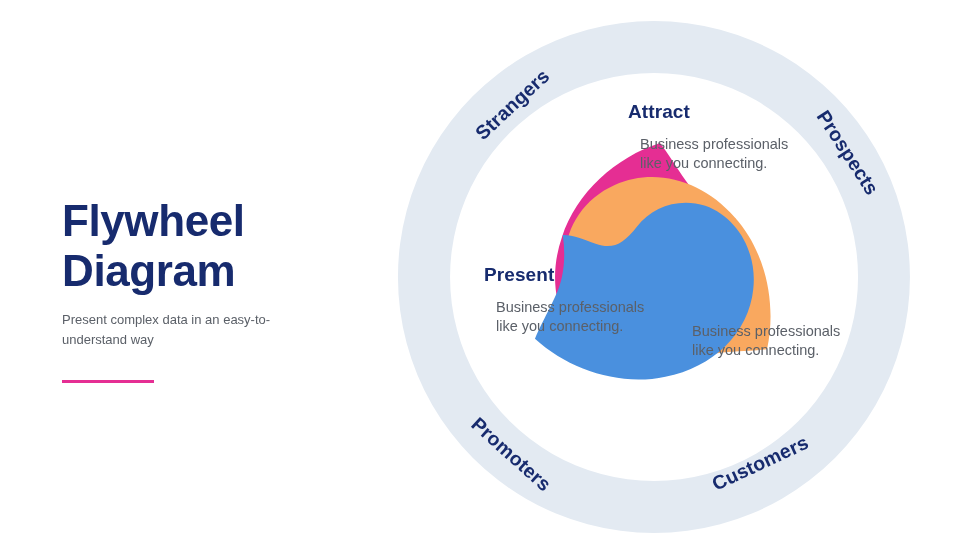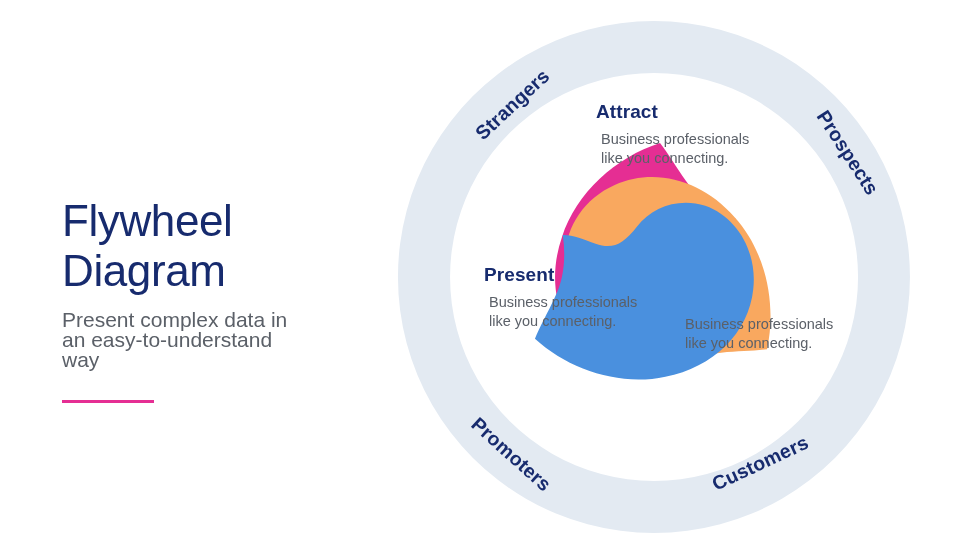--- a/index.html
+++ b/index.html
@@ -23,29 +23,29 @@
   
   #left-panel {
     position: absolute;
     left: 62px;
     top: 196px;
     width: 300px;
   }
   #slide-title {
     font-size: 44px;
     line-height: 50px;
-    font-weight: normal;
+    font-weight: bold;
     color: #172b6e;
     letter-spacing: -0.4px;
     margin: 0;
     white-space: pre-line;
   }
   #slide-subtitle {
     margin: 14px 0 0 0;
-    font-size: 21px;
+    font-size: 13px;
     line-height: 20px;
     color: #5b6068;
     max-width: 245px;
   }
   #accent-rule {
     margin-top: 30px;
     width: 92px;
     height: 3px;
     background: #e52e93;
   }
@@ -82,24 +82,24 @@
     font-size: 19px;
     font-weight: bold;
     color: #172b6e;
     margin: 0 0 7px 0;
     letter-spacing: 0.1px;
   }
   .stage-body {
     font-size: 14.5px;
     line-height: 19px;
     color: #5b6068;
-    margin: 5px;
+    margin: 12px;
     white-space: pre-line;
   }
-  #stage-attract { left: 596px; top: 101px; width: 190px; }
+  #stage-attract { left: 628px; top: 101px; width: 190px; }
   #stage-engage  { left: 484px; top: 264px; width: 180px; }
   #stage-delight { left: 680px; top: 310px; width: 190px; }
 </style>
 </head>
 <body>
 
 <div id="slide">
 
   <div id="left-panel">
     <h1 id="slide-title">Flywheel

